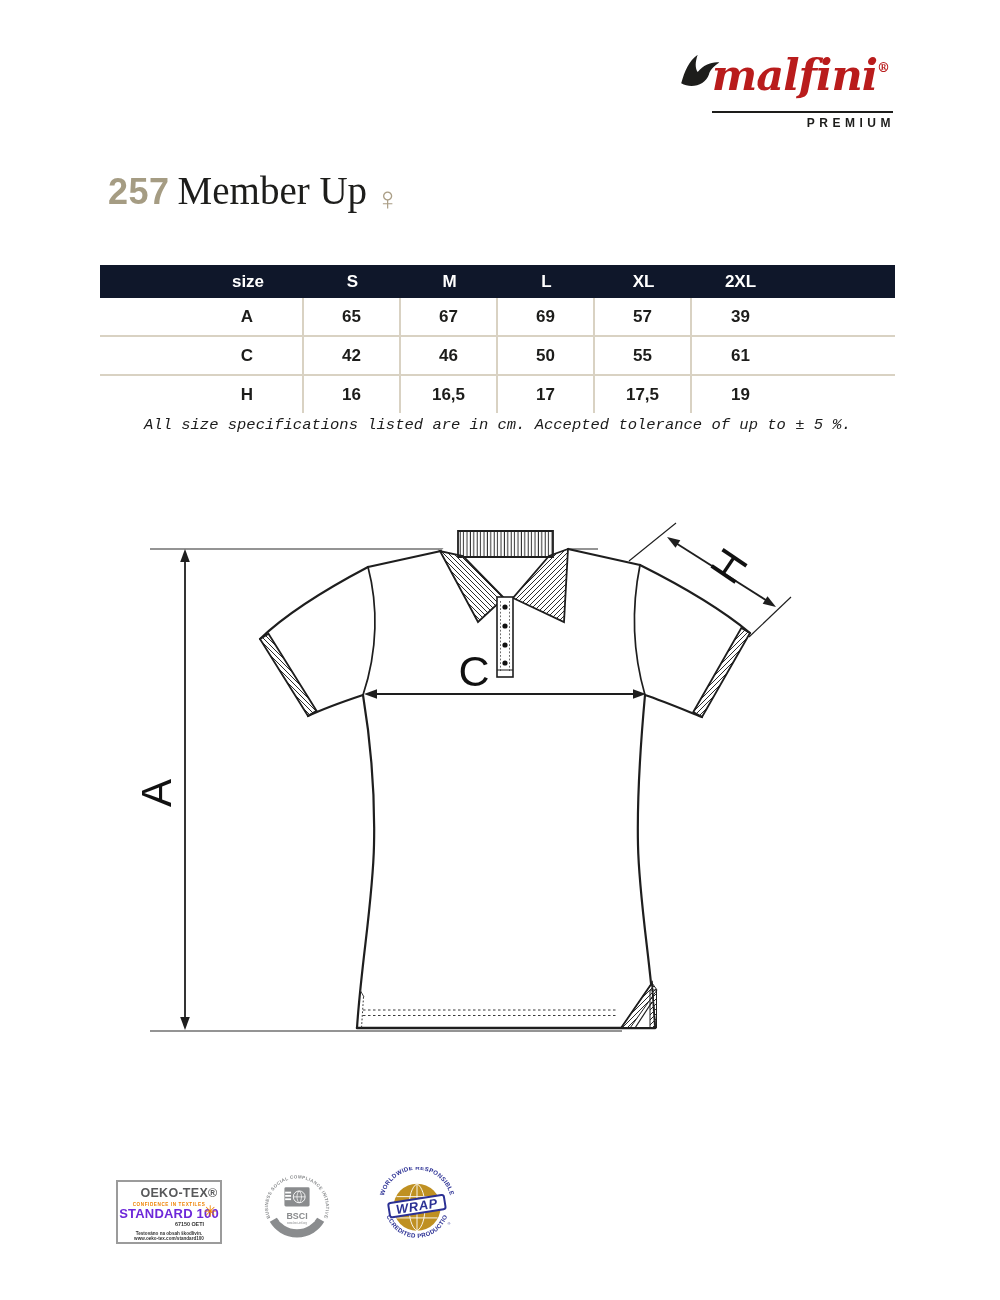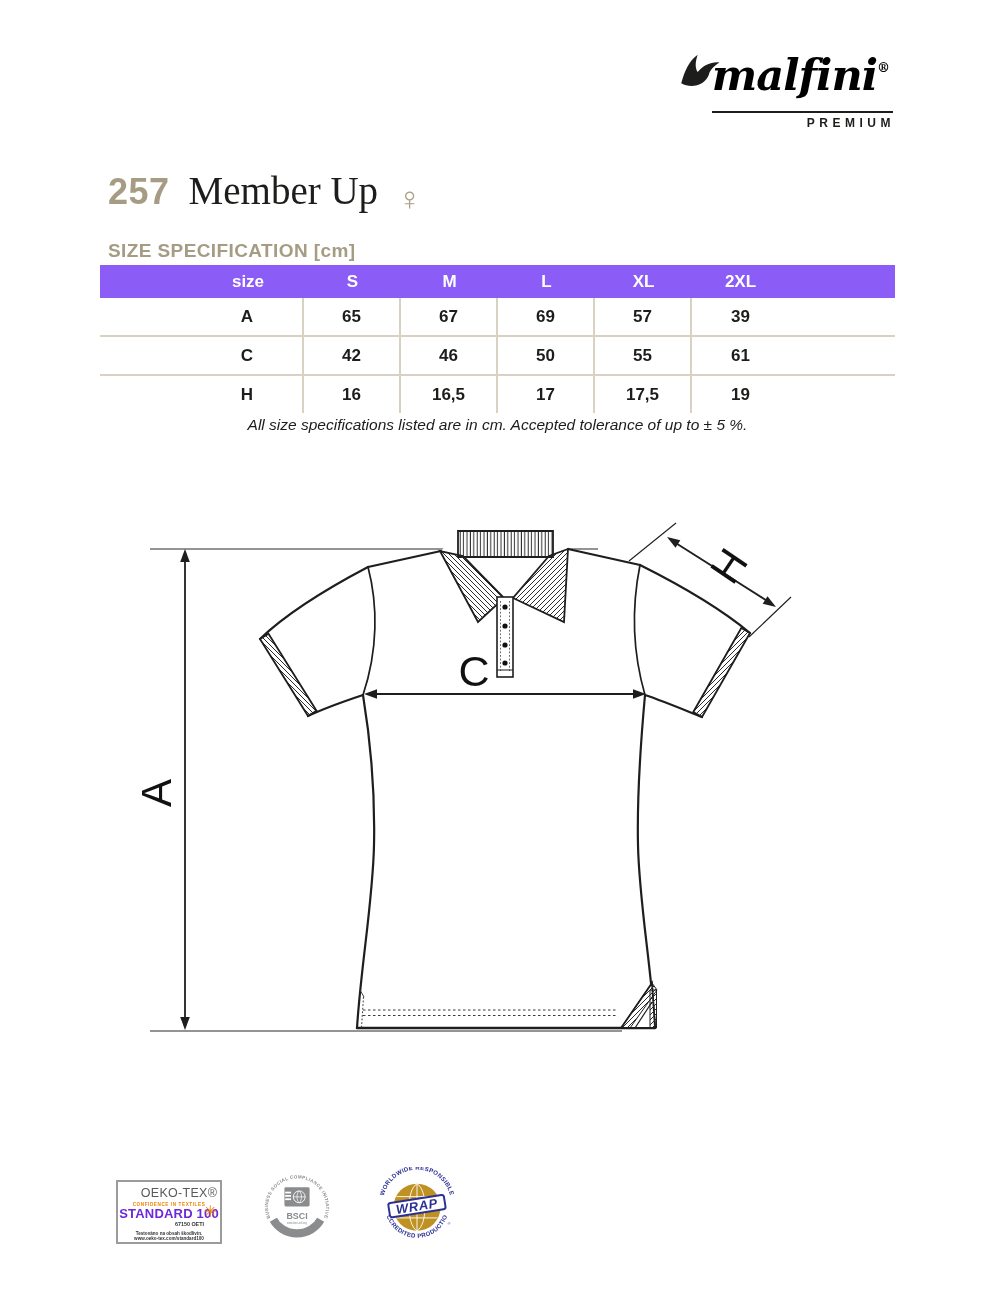--- a/index.html
+++ b/index.html
@@ -2,49 +2,49 @@
 <html><head>
 <meta charset="utf-8">
 <style>
   html,body{margin:0;padding:0;background:#fff;}
   .page{position:relative;width:1000px;height:1300px;background:#fff;overflow:hidden;
         font-family:"Liberation Sans",sans-serif;color:#1d1d1b;}
   
   .brand-bird{position:absolute;left:676px;top:52px;}
   .brand-script{position:absolute;left:700px;top:54px;width:190px;text-align:right;
      font-family:"DejaVu Serif",serif;font-style:italic;font-weight:bold;font-size:43px;
-     letter-spacing:-1px;color:#000000;line-height:1;}
+     letter-spacing:-1px;color:#b91c1c;line-height:1;}
   .brand-script .reg{font-size:13px;font-style:normal;vertical-align:18px;letter-spacing:0;}
   .brand-rule{position:absolute;left:712px;top:111px;width:181px;height:2px;background:#1d1d1b;}
   .brand-sub{position:absolute;left:712px;top:116px;width:183px;text-align:right;
      font-size:12px;font-weight:bold;letter-spacing:4.5px;color:#1d1d1b;}
   
-  .title{position:absolute;left:108px;top:168px;display:flex;align-items:baseline;gap:19px;}
+  .title{position:absolute;left:108px;top:168px;display:flex;align-items:baseline;gap:8px;}
   .title .code{font-size:36px;font-weight:bold;color:#a59c83;letter-spacing:0.5px;}
   .title .name{font-family:"Liberation Serif",serif;font-size:39px;color:#1d1d1b;}
   .title .fem{font-size:33px;color:#ab9f87;transform:translateY(6px);display:inline-block;font-weight:normal;}
   
   .spec-heading{position:absolute;left:108px;top:240px;font-size:19px;font-weight:bold;
      color:#a59c83;letter-spacing:0.4px;}
   
   .sizetable{position:absolute;left:100px;top:265px;width:795px;font-size:17px;}
-  .thead{display:flex;align-items:center;height:33px;background:#8b5cf6;color:#fff;font-weight:bold;}
+  .thead{display:flex;align-items:center;height:33px;background:#0f172a;color:#fff;font-weight:bold;}
   .trow{display:flex;align-items:center;height:37px;color:#1d1d1b;font-weight:bold;}
   .trow + .trow{border-top:2px solid #d9d2c3;}
   .c0{width:204px;box-sizing:border-box;padding-left:92px;text-align:center;}
   .cv{width:97px;text-align:center;box-sizing:border-box;}
   .tbodyv .c0,.tbodyv .cv{align-self:stretch;display:flex;align-items:center;justify-content:center;}
   .tbodyv .c0{justify-content:center;}
   .tbodyv .c0,.tbodyv .c1,.tbodyv .c2,.tbodyv .c3,.tbodyv .c4{border-right:2px solid #d9d2c3;}
   .note{position:absolute;left:100px;top:416px;width:795px;text-align:center;
-     font-family:Liberation Sans, sans-serif;font-style:italic;font-size:15.5px;color:#1c1c1c;}
+     font-family:Liberation Mono, monospace;font-style:italic;font-size:15.5px;color:#1c1c1c;}
   
   .oeko{position:absolute;left:116px;top:1180px;width:102px;height:60px;border:2px solid #9b9b9b;
      background:#fff;text-align:center;line-height:1.25;}
-  .oeko .l1{font-size:12.5px;font-weight:normal;color:#58595b;margin-top:4px;letter-spacing:0.3px;margin-left:20px;}
+  .oeko .l1{font-size:12.5px;font-weight:bold;color:#58595b;margin-top:4px;letter-spacing:0.3px;margin-left:20px;}
   .oeko .l2{font-size:4.6px;font-weight:bold;color:#ef8200;letter-spacing:0.6px;}
   .oeko .l3{font-size:13px;font-weight:bold;color:#6d28d9;letter-spacing:0.2px;line-height:1.05;}
   .oeko .l4{font-size:5.4px;font-weight:bold;color:#333;text-align:right;padding-right:16px;}
   .oeko .l5{font-size:4.6px;font-weight:bold;color:#333;margin-top:3px;}
   .oeko .l6{font-size:4.6px;font-weight:bold;color:#333;}
   .oeko .flower{position:absolute;right:3px;top:20px;color:#ef8200;font-size:16px;}
   .certsvg{position:absolute;}
 </style>
 </head>
 <body>
@@ -57,21 +57,20 @@
   <div class="brand-script"><span>malfini</span><span class="reg">®</span></div>
   <div class="brand-rule"></div>
   <div class="brand-sub">PREMIUM</div>
 
   <div class="title">
     <span class="code">257</span>
     <span class="name">Member Up</span>
     <span class="fem">♀</span>
   </div>
 
-  <div class="spec-heading">SIZE SPECIFICATION [cm]</div>
 
   <div class="sizetable">
     <div class="thead">
       <div class="c0">size</div>
       <div class="cv">S</div>
       <div class="cv">M</div>
       <div class="cv">L</div>
       <div class="cv">XL</div>
       <div class="cv">2XL</div>
     </div>

